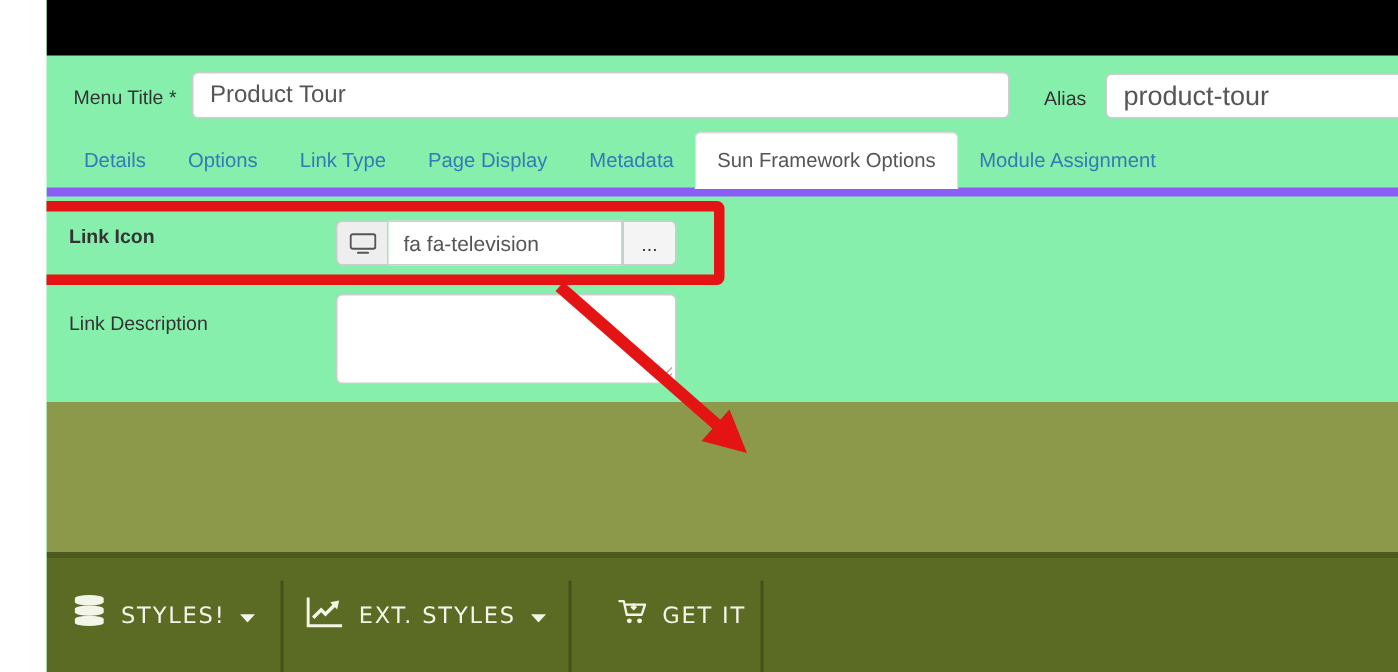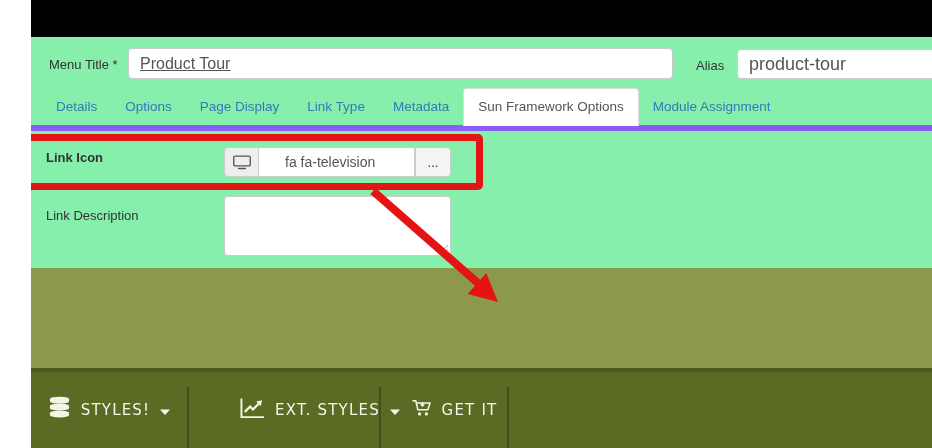--- a/index.html
+++ b/index.html
@@ -4,38 +4,38 @@
 <style>
   html,body{margin:0;padding:0;background:#fff;}
   .root{position:relative;width:932px;height:448px;background:#86efac;overflow:hidden;
         font-family:"Liberation Sans",sans-serif;margin-left:31px;}
   .topbar{position:absolute;left:0;top:0;width:932px;height:37px;background:#000;}
 
   
   .flabel{position:absolute;font-size:13px;color:#333;}
   .tinput{position:absolute;box-sizing:border-box;border:1px solid #ccc;border-radius:4px;
           color:#555;padding:0 11px;background:#fff;outline:none;}
-  #menu-title-input{left:97px;top:48px;width:545px;height:31px;font-size:16px;text-decoration:underline;}
+  #menu-title-input{left:97px;top:48px;width:545px;height:31px;font-size:16px;}
   #alias-input{left:706px;top:49px;width:220px;height:30px;font-size:18px;}
 
   
   .tabs{position:absolute;left:0;top:95px;width:932px;height:36px;box-sizing:border-box;
         border-bottom:6px solid #8b5cf6;display:flex;align-items:flex-end;padding-left:11px;}
   .tab{font-size:13.5px;color:#337ab7;padding:10px 14px 11px;cursor:pointer;white-space:nowrap;}
   .tab.active{color:#555;background:#fff;border:1px solid #ddd;border-bottom:1px solid #fff;
         border-radius:4px 4px 0 0;margin-bottom:-1px;}
 
   
   .red-box{position:absolute;left:-8px;top:134px;width:460px;height:56px;border:7px solid #e41414;
         border-radius:5px;box-sizing:border-box;z-index:6;pointer-events:none;}
   .igroup{position:absolute;left:193px;top:147px;height:30px;display:flex;z-index:2;}
   .ig-addon{width:35px;box-sizing:border-box;background:#eee;border:1px solid #ccc;
         border-radius:4px 0 0 4px;display:flex;align-items:center;justify-content:center;color:#555;}
   .ig-input{width:156px;box-sizing:border-box;border:1px solid #ccc;border-left:none;font-size:14px;
-        color:#555;padding:0 26px;outline:none;font-family:"Liberation Sans",sans-serif;}
+        color:#555;padding:0 10px;outline:none;font-family:"Liberation Sans",sans-serif;}
   .ig-btn{width:36px;box-sizing:border-box;background:#f4f4f4;border:1px solid #ccc;border-left:1px solid #ccc;
         border-radius:0 4px 4px 0;color:#333;font-size:13px;display:flex;align-items:center;
         justify-content:center;cursor:pointer;}
   .tarea{position:absolute;left:193px;top:196px;width:227px;height:60px;box-sizing:border-box;
         border:1px solid #ccc;border-radius:4px;resize:none;outline:none;}
   .resize-handle{position:absolute;left:408px;top:244px;z-index:2;}
 
   .arrow-svg{position:absolute;left:330px;top:183px;z-index:7;pointer-events:none;}
 
   
@@ -57,22 +57,22 @@
   <div class="topbar"></div>
 
   <label class="flabel" style="left:18px;top:57px;">Menu Title *</label>
   <input class="tinput" id="menu-title-input" value="Product Tour" style="">
   <label class="flabel" style="left:665px;top:58px;">Alias</label>
   <input class="tinput" id="alias-input" value="product-tour" style="">
 
   <div class="tabs">
     <div class="tab">Details</div>
     <div class="tab">Options</div>
+    <div class="tab">Link Type</div>
     <div class="tab">Page Display</div>
-    <div class="tab">Link Type</div>
     <div class="tab">Metadata</div>
     <div class="tab active">Sun Framework Options</div>
     <div class="tab">Module Assignment</div>
   </div>
 
   <div class="red-box"></div>
   <label class="flabel" style="left:15px;top:150px;z-index:2;font-weight:bold;">Link Icon</label>
   <div class="igroup">
     <span class="ig-addon">
       <svg width="18" height="15" viewBox="0 0 24 19">
@@ -124,21 +124,21 @@
         </svg>
       </span>
       <span>STYLES!</span>
       <span>
         <svg width="10" height="6" viewBox="0 0 10 6">
             <polygon points="0,0.5 10,0.5 5,6" fill="currentColor"></polygon>
           </svg>
       </span>
     </div>
 
-    <div class="nav-item" style="left:158px;width:190px;padding-left:36px;">
+    <div class="nav-item" style="left:158px;width:190px;">
       <span>
         <svg width="25" height="22" viewBox="0 0 26 22">
           <path d="M1.5 1v19.5H25" stroke="currentColor" stroke-width="2" fill="none"></path>
           <polyline points="5,15 10.5,9.5 13.5,12.5 20,6" stroke="currentColor" stroke-width="2.4" fill="none"></polyline>
           <polygon points="23,3 16.8,4.2 21.6,9.2" fill="currentColor"></polygon>
         </svg>
       </span>
       <span>EXT. STYLES</span>
       <span>
         <svg width="10" height="6" viewBox="0 0 10 6">

